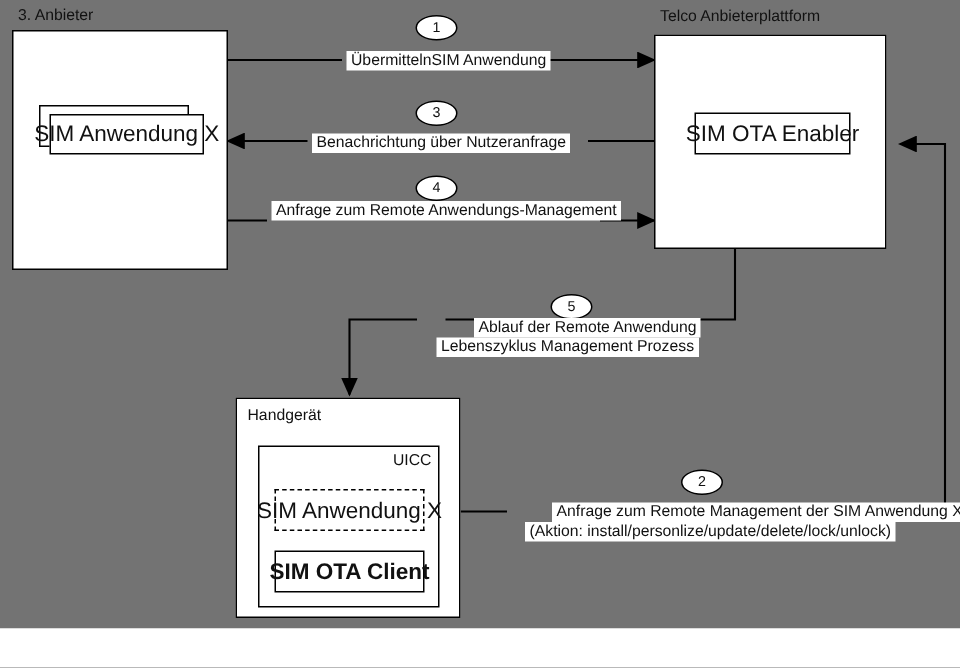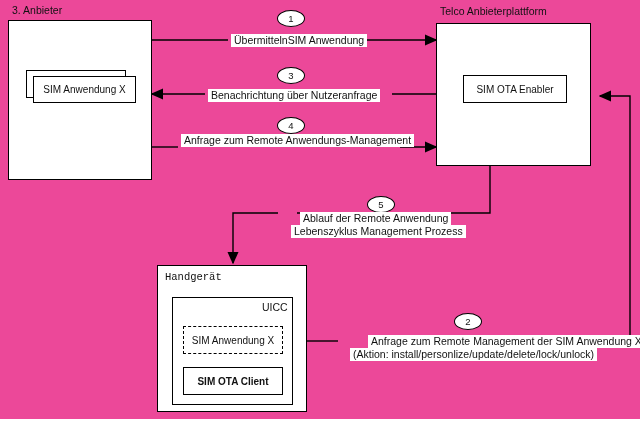--- a/index.html
+++ b/index.html
@@ -9,21 +9,21 @@
   }
   body {
     font-family: "Liberation Sans", sans-serif;
     color: #000000;
   }
   #diagram {
     position: relative;
     width: 640px;
     height: 419px;
     overflow: hidden;
-    background: #ec4899;
+    background: #737373;
   }
   .svg-layer {
     position: absolute;
     left: 0;
     top: 0;
     width: 640px;
     height: 445px;
   }
   .box-title {
     position: absolute;
@@ -38,21 +38,21 @@
     background: #ffffff;
   }
   .node-inner {
     position: absolute;
     box-sizing: border-box;
     border: 1.4px solid #000000;
     background: #ffffff;
     display: flex;
     align-items: center;
     justify-content: center;
-    font-size: 10px;
+    font-size: 15px;
     color: #111111;
     white-space: nowrap;
   }
   .node-inner.dashed { border-style: dashed; border-width: 1.2px; }
   .stack-back {
     position: absolute;
     box-sizing: border-box;
     border: 1.4px solid #000000;
     background: #ffffff;
   }
@@ -124,21 +124,21 @@
   <div class="box-title" style="left:12px; top:4px;">3. Anbieter</div>
   <div class="node" style="left:8px; top:20px; width:144px; height:160px;"></div>
   <div class="stack-back" style="left:26px; top:70px; width:100px; height:28px;"></div>
   <div class="node-inner" style="left:33px; top:76px; width:103px; height:27px;">SIM Anwendung X</div>
 
   <div class="box-title" style="left:440px; top:5px;">Telco Anbieterplattform</div>
   <div class="node" style="left:436px; top:23px; width:155px; height:143px;"></div>
   <div class="node-inner" style="left:463px; top:75px; width:104px; height:28px;">SIM OTA Enabler</div>
 
   <div class="node" style="left:157px; top:265px; width:150px; height:147px;"></div>
-  <div class="box-title" style="left:165px; top:271px;font-family:Liberation Mono, monospace;">Handgerät</div>
+  <div class="box-title" style="left:165px; top:271px;">Handgerät</div>
 
   <div class="node" style="left:172px; top:297px; width:121px; height:108px;"></div>
   <div class="uicc-tag" style="left:262px; top:301px;">UICC</div>
 
   <div class="node-inner dashed" style="left:183px; top:326px; width:100px; height:28px;">SIM Anwendung X</div>
   <div class="node-inner" style="left:183px; top:367px; width:100px; height:28px;font-weight:bold;">SIM OTA Client</div>
 
   <div class="box-title" style="left:166px; top:423px;">Endkunde</div>
 
   <div class="step-badge" style="left:277px; top:10px;">1</div>
@@ -146,19 +146,19 @@
   <div class="step-badge" style="left:277px; top:117px;">4</div>
   <div class="step-badge" style="left:367px; top:196px;">5</div>
   <div class="step-badge" style="left:454px; top:313px;">2</div>
 
   <div class="flow-text" style="left:231px; top:34px;">ÜbermittelnSIM Anwendung</div>
 
   <div class="flow-text" style="left:208px; top:89px;">Benachrichtung über Nutzeranfrage</div>
 
   <div class="flow-text" style="left:181px; top:134px;">Anfrage zum Remote Anwendungs-Management</div>
 
-  <div class="flow-text" style="left:300px; top:212px;">Ablauf der Remote Anwendung</div>
+  <div class="flow-text" style="left:316px; top:212px;">Ablauf der Remote Anwendung</div>
   <div class="flow-text" style="left:291px; top:225px;">Lebenszyklus Management Prozess</div>
 
   <div class="flow-text" style="left:340px; top:335px;margin-left:28px;">Anfrage zum Remote Management der SIM Anwendung X</div>
   <div class="flow-text" style="left:350px; top:348px;">(Aktion: install/personlize/update/delete/lock/unlock)</div>
 
 </div>
 
 </body></html>

